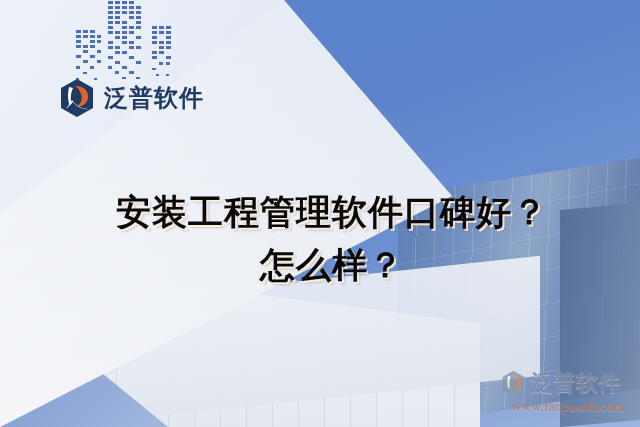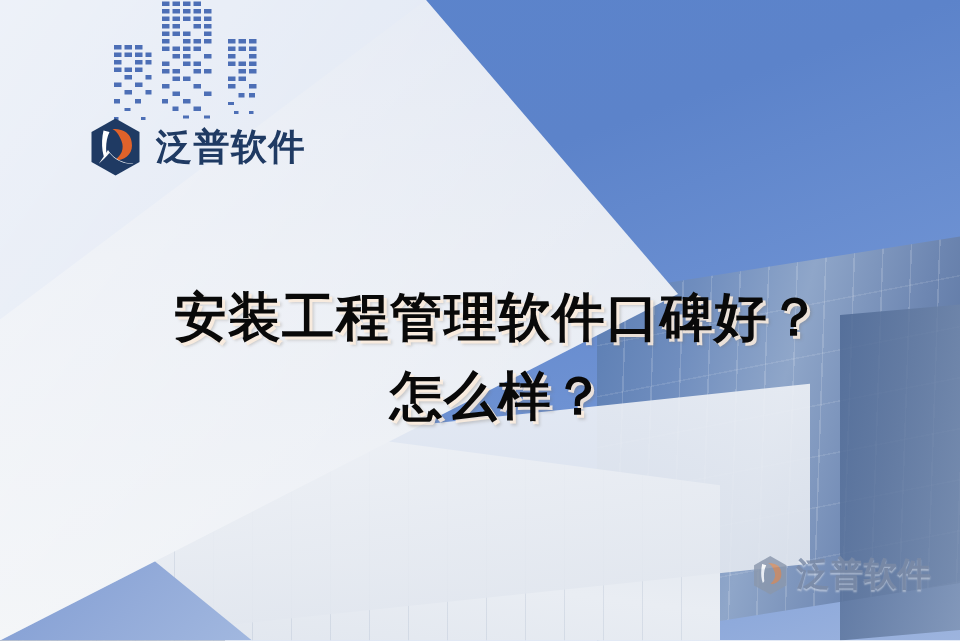--- a/index.html
+++ b/index.html
@@ -297,15 +297,16 @@
   <div class="watermark">
     <div class="wm-row">
       <svg class="wm-mark" viewBox="0 0 40 40">
         <path d="M20 1 L36 10 L36 30 L20 39 L4 30 L4 10 Z" fill="#8b98ad"></path>
         <path d="M12 9 C10 18 11 28 16 33 C13 25 13 16 16 10 Z" fill="#ffffff"></path>
         <path d="M18 8 C28 8 31 13 31 19 C31 25 26 29 19 29 C24 26 26 21 24 16 C22 11 20 9 18 8 Z" fill="#d08a5e"></path>
         <path d="M16 24 C20 29 26 32 33 31 L20 38.5 L8.5 31.5 C11 29 14 26.5 16 24 Z" fill="#8b98ad"></path>
       </svg>
       <span class="wm-cn">泛普软件</span>
     </div>
+    <div class="wm-url">www.fanpusoft.com</div>
   </div>
 
 </div>
 
 </body></html>

